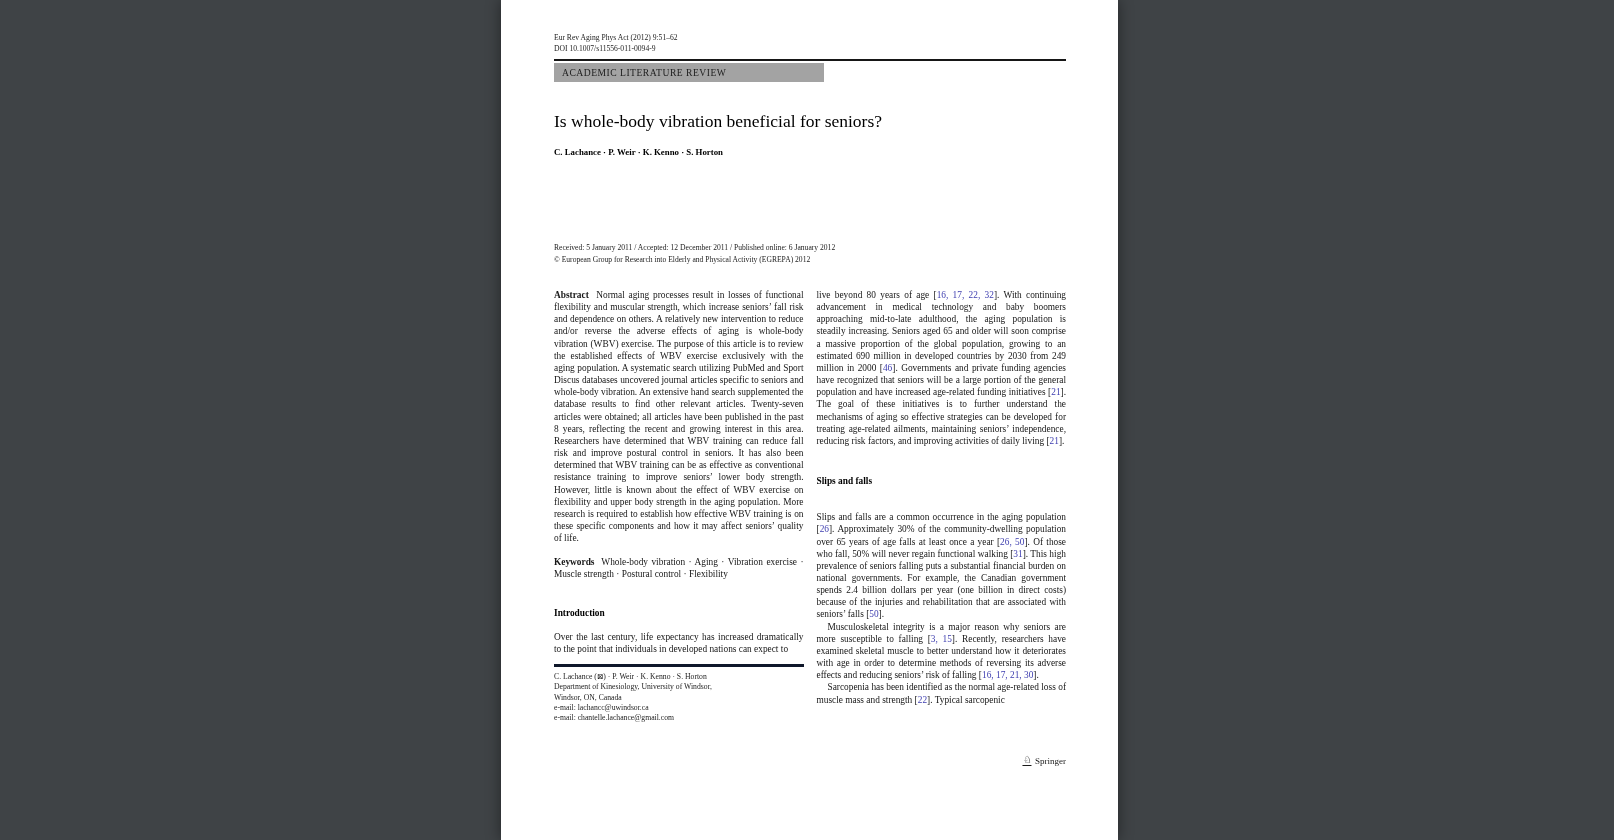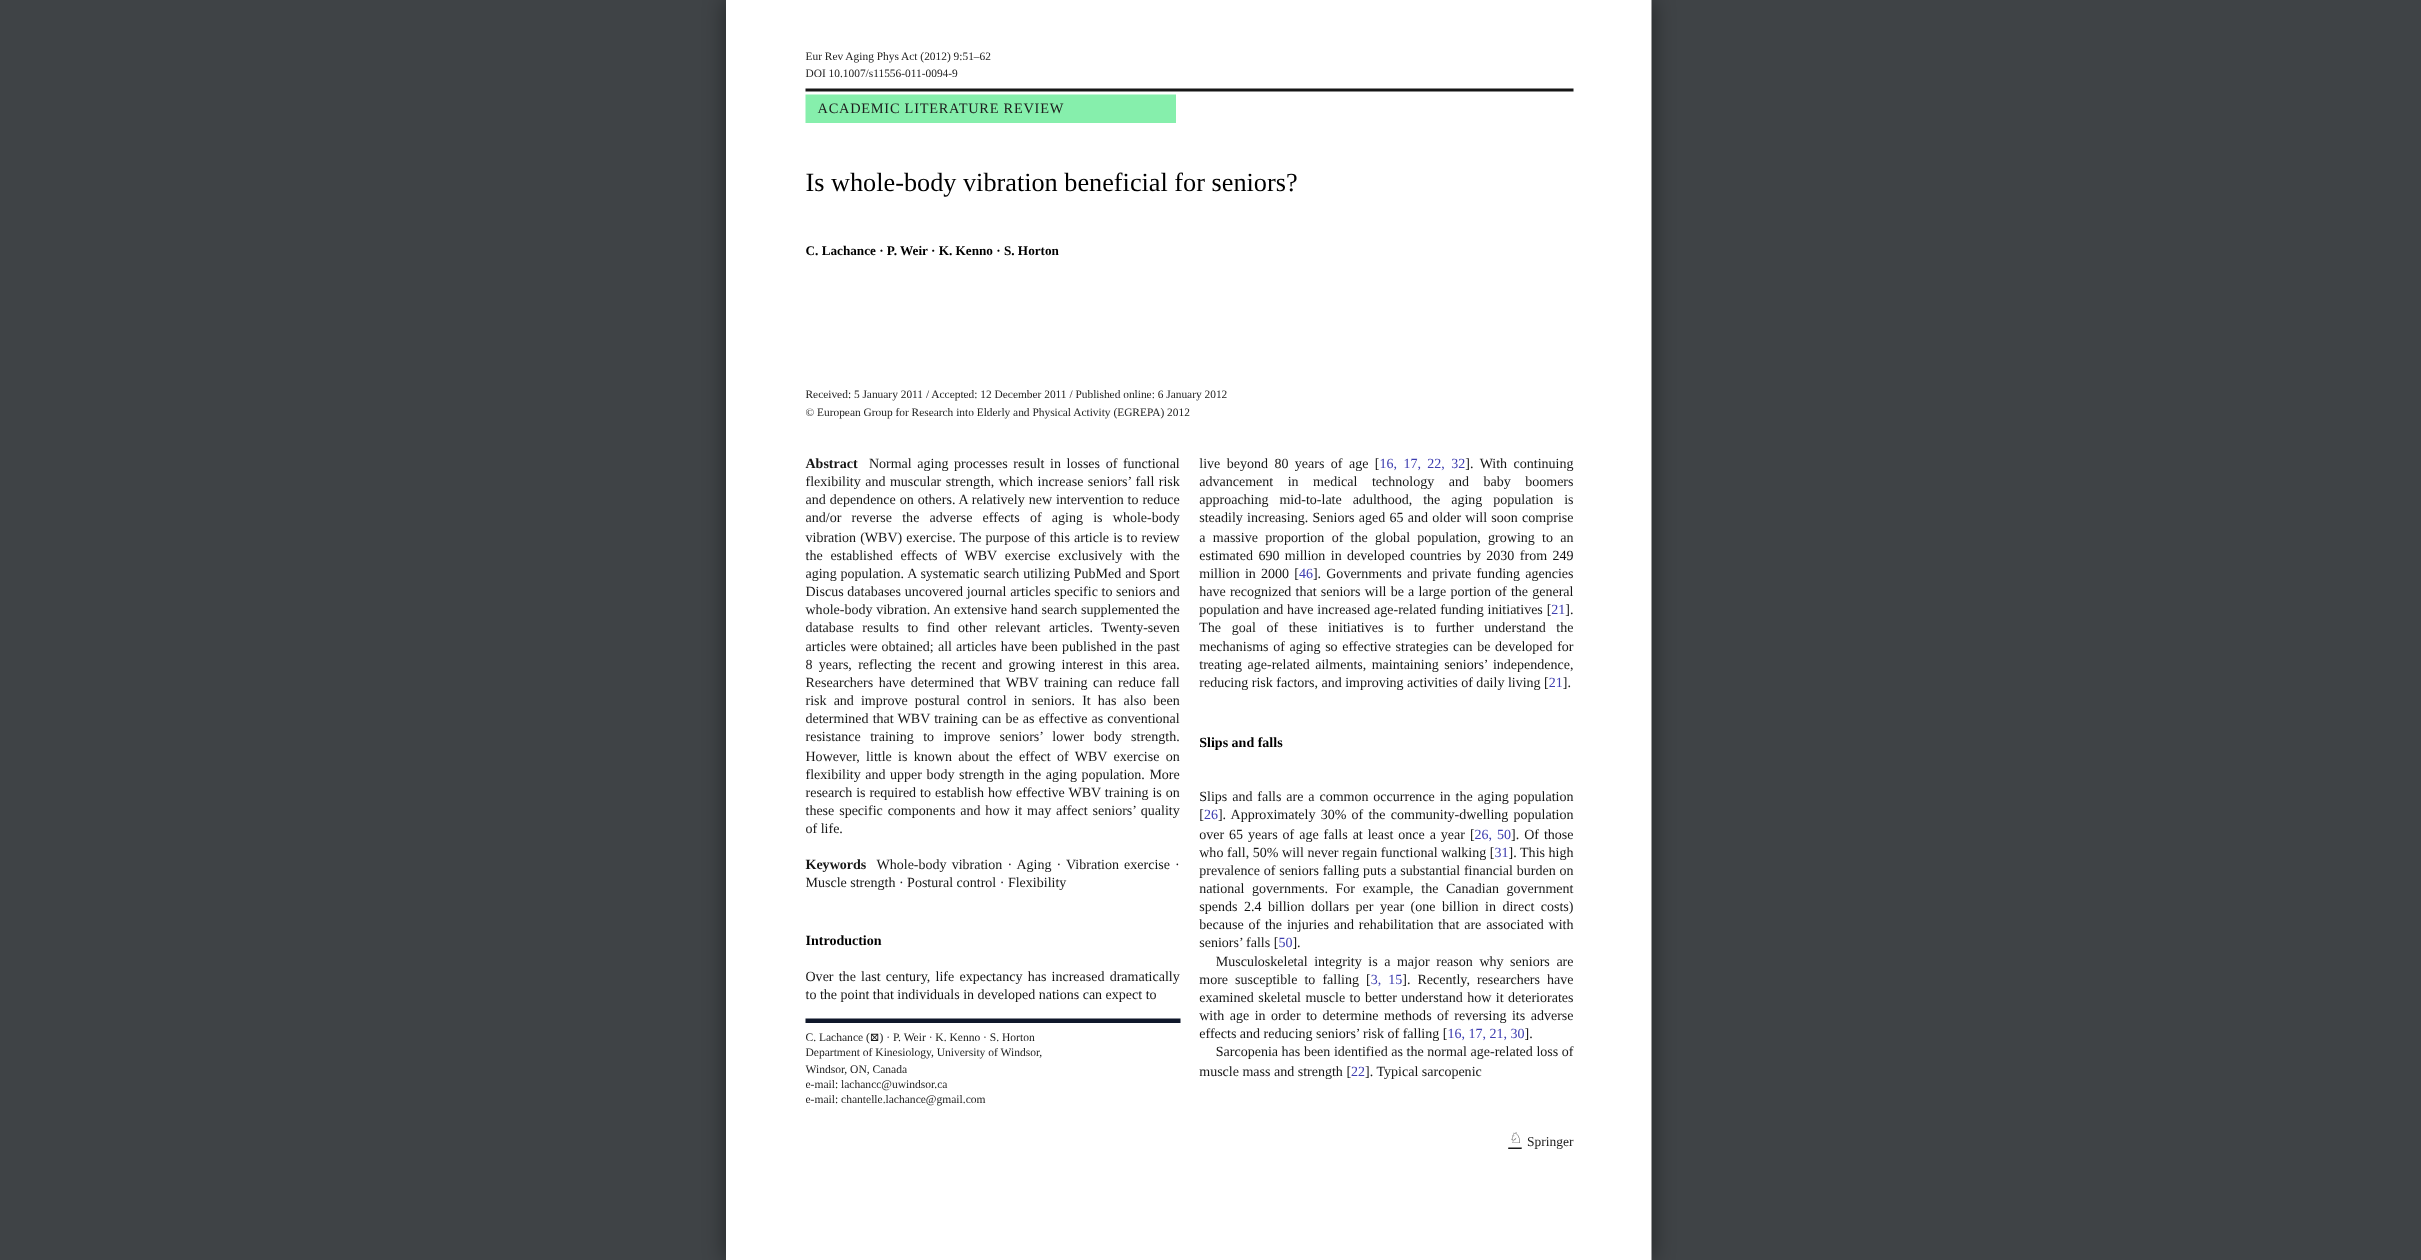--- a/index.html
+++ b/index.html
@@ -5,40 +5,40 @@
   * { margin: 0; padding: 0; box-sizing: border-box; }
   html, body { width: 1614px; height: 840px; }
   body {
     background: #3f4346;
     overflow: hidden;
     position: relative;
     font-family: "Liberation Serif", "DejaVu Serif", serif;
   }
   .paper {
     position: absolute;
-    left: 484px; top: 0;
+    left: 501px; top: 0;
     width: 617px; height: 840px;
     background: #ffffff;
     padding: 32px 52px 16px 53px;
     color: #141414;
     box-shadow: 0 0 14px rgba(0,0,0,0.45);
   }
   .jhead { font-size: 7.6px; line-height: 11px; color: #222; }
   .head-rule { height: 2px; background: #161616; margin-top: 5px; }
   .banner {
     margin-top: 2px;
-    width: 247px; height: 19px;
-    background: #86efac;
+    width: 270px; height: 19px;
+    background: #a3a3a3;
     color: #1d1d1d;
     font-size: 9.6px; line-height: 19px;
     padding-left: 8px;
     letter-spacing: 0.5px;
   }
   .title { margin-top: 29px; font-size: 17.5px; font-weight: normal; color: #000; }
-  .authors { margin-top: 30px; font-size: 8.8px; font-weight: bold; color: #000; }
+  .authors { margin-top: 15px; font-size: 8.8px; font-weight: bold; color: #000; }
   .received { margin-top: 85px; font-size: 7.6px; line-height: 11.5px; color: #1c1c1c; }
   .columns { margin-top: 24px; display: flex; gap: 13px; }
   .col {
     width: 249.5px;
     font-size: 9.35px;
     line-height: 12.15px;
     text-align: justify;
     color: #161616;
   }
   .abstract-label, .keywords-label { font-weight: bold; }

